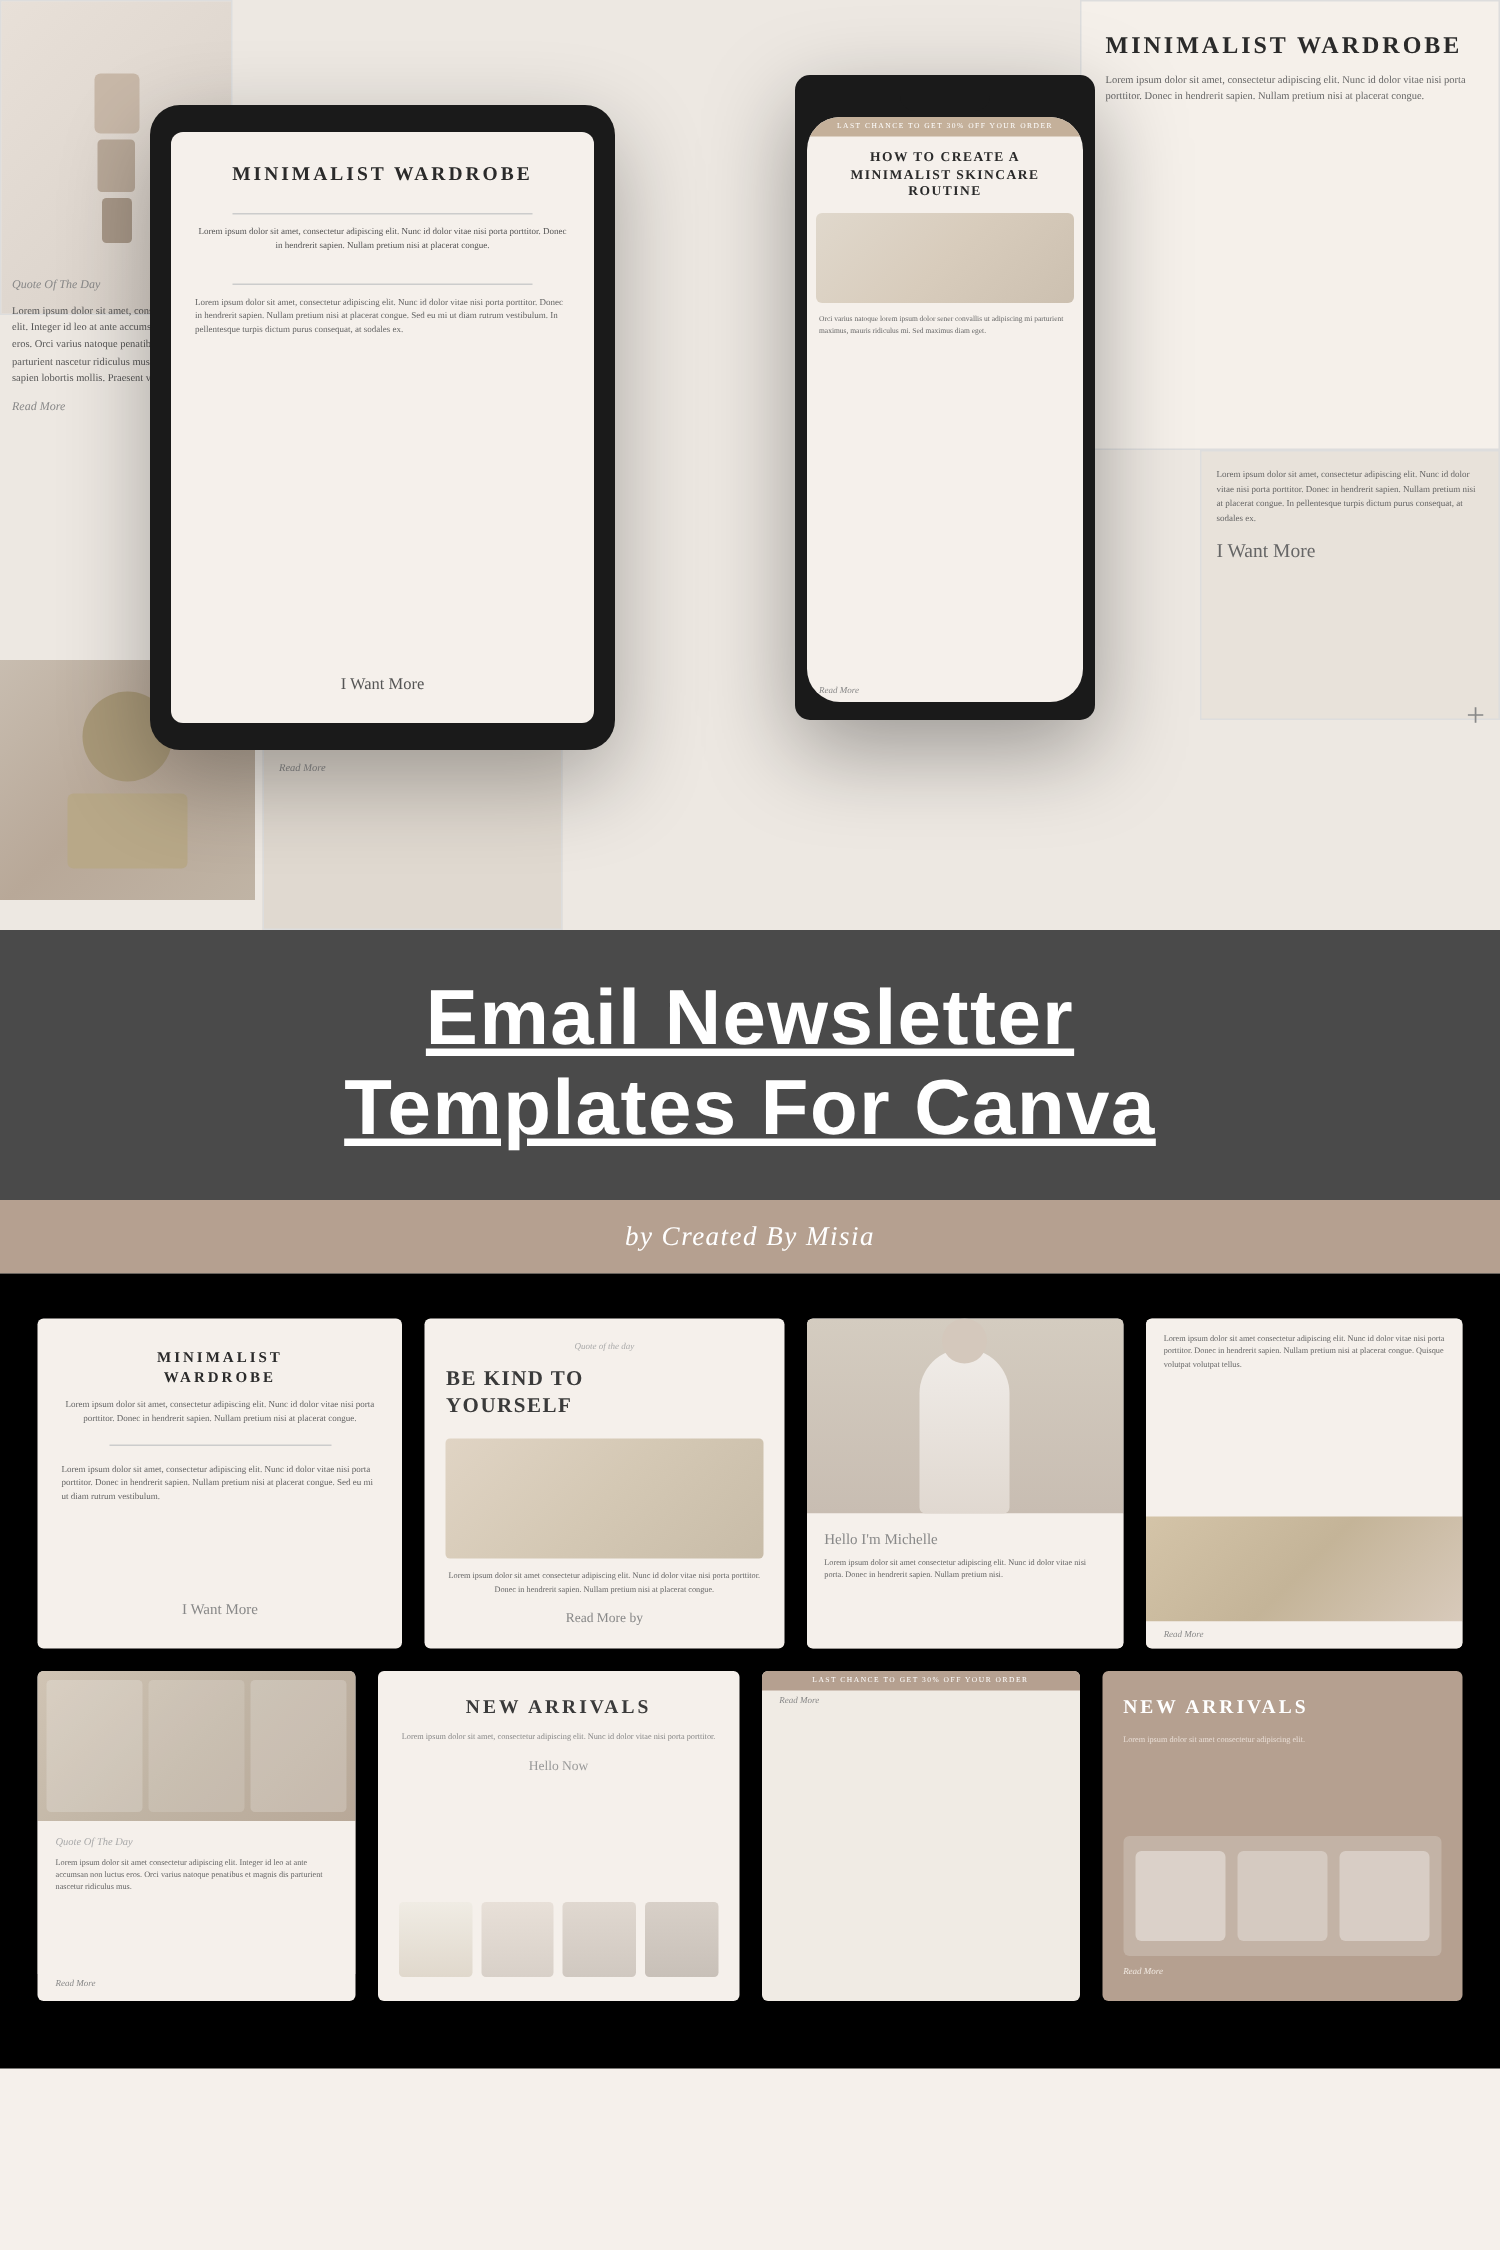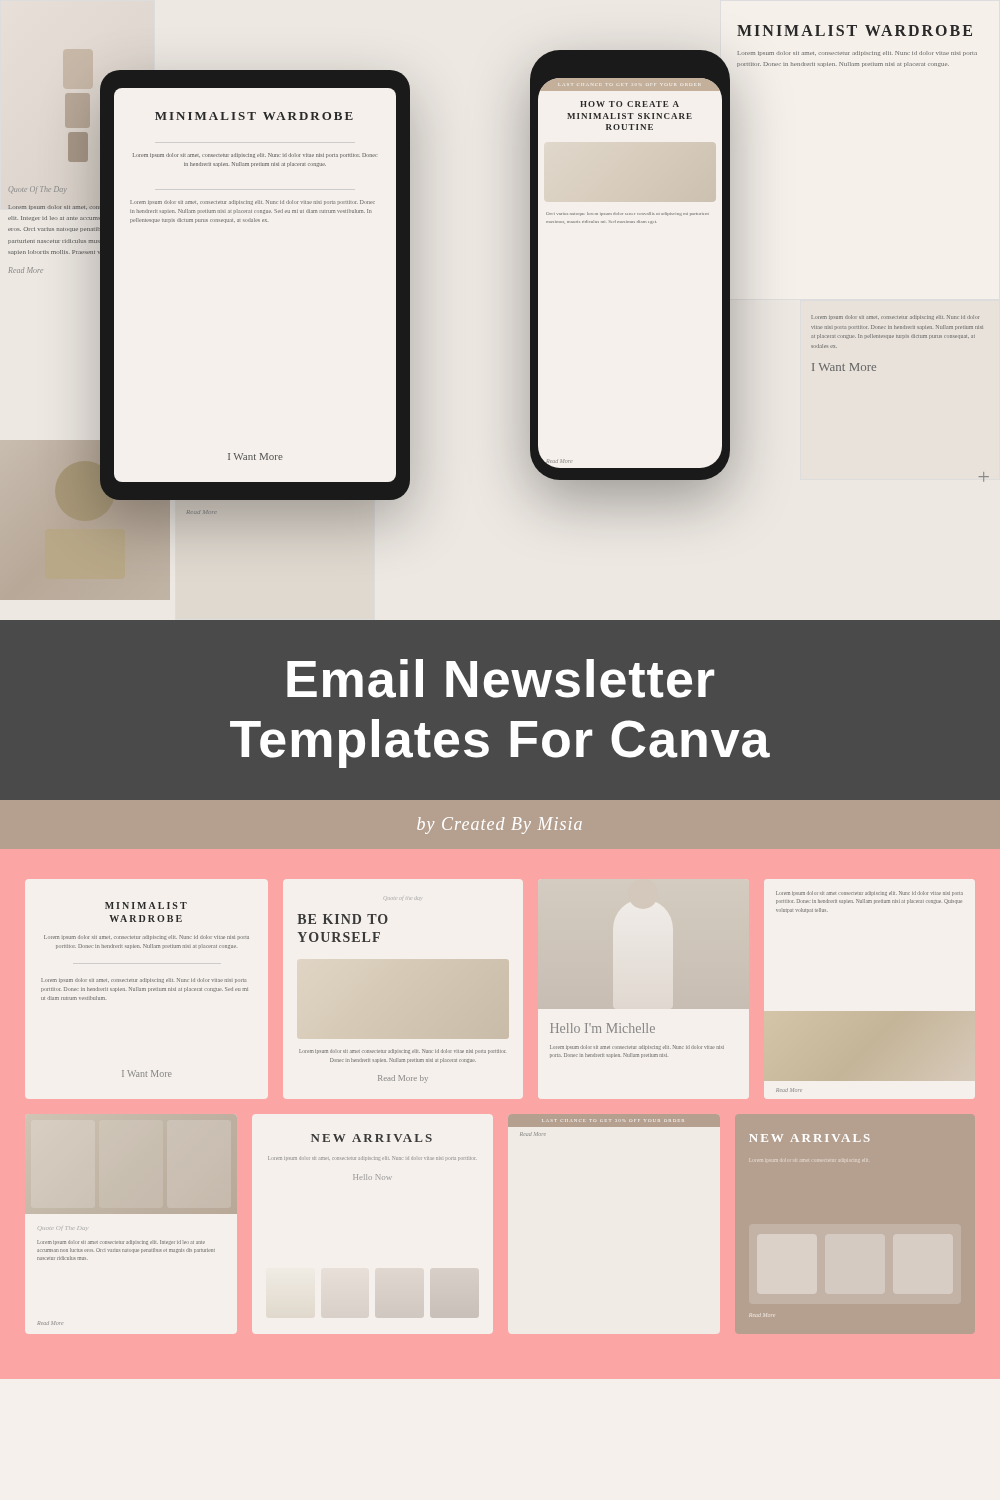--- a/index.html
+++ b/index.html
@@ -124,21 +124,21 @@
     }
 
     
     .phone {
       position: absolute;
       right: 20px;
       top: 0;
       width: 200px;
       height: 430px;
       background: #1a1a1a;
-      border-radius: 30px;
+      border-radius: 10px;
       padding: 12px 8px;
       box-shadow: 0 20px 60px rgba(0,0,0,0.35);
       z-index: 15;
     }
     .phone-notch {
       width: 60px;
       height: 12px;
       background: #1a1a1a;
       border-radius: 0 0 10px 10px;
       margin: 0 auto 4px;
@@ -283,41 +283,42 @@
       padding: 30px 60px;
       text-align: center;
     }
     .banner-title {
       font-family: Arial, sans-serif;
       font-size: 52px;
       font-weight: bold;
       color: #ffffff;
       line-height: 1.15;
       letter-spacing: 1px;
+      text-decoration: underline;
     }
 
     
     .subtitle-bar {
       width: 1000px;
       background: #b5a090;
       padding: 14px;
       text-align: center;
     }
     .subtitle-text {
       font-family: Georgia, serif;
       font-size: 18px;
       color: #fff;
       font-style: italic;
       letter-spacing: 1px;
     }
 
     
     .bottom-grid {
       width: 1000px;
-      background: #fca5a5;
+      background: #000000;
       padding: 30px 25px;
     }
 
     .grid-row {
       display: flex;
       gap: 15px;
       margin-bottom: 15px;
     }
 
     .grid-card {
@@ -427,21 +428,21 @@
       align-items: center;
       justify-content: center;
     }
     .gc3-bottom {
       background: #f5f0eb;
       padding: 12px 12px;
       flex: 1;
     }
     .gc3-greeting {
       font-family: cursive;
-      font-size: 14px;
+      font-size: 10px;
       color: #888;
       margin-bottom: 6px;
     }
     .gc3-text {
       font-size: 5.5px;
       color: #666;
       line-height: 1.5;
     }
 
     

